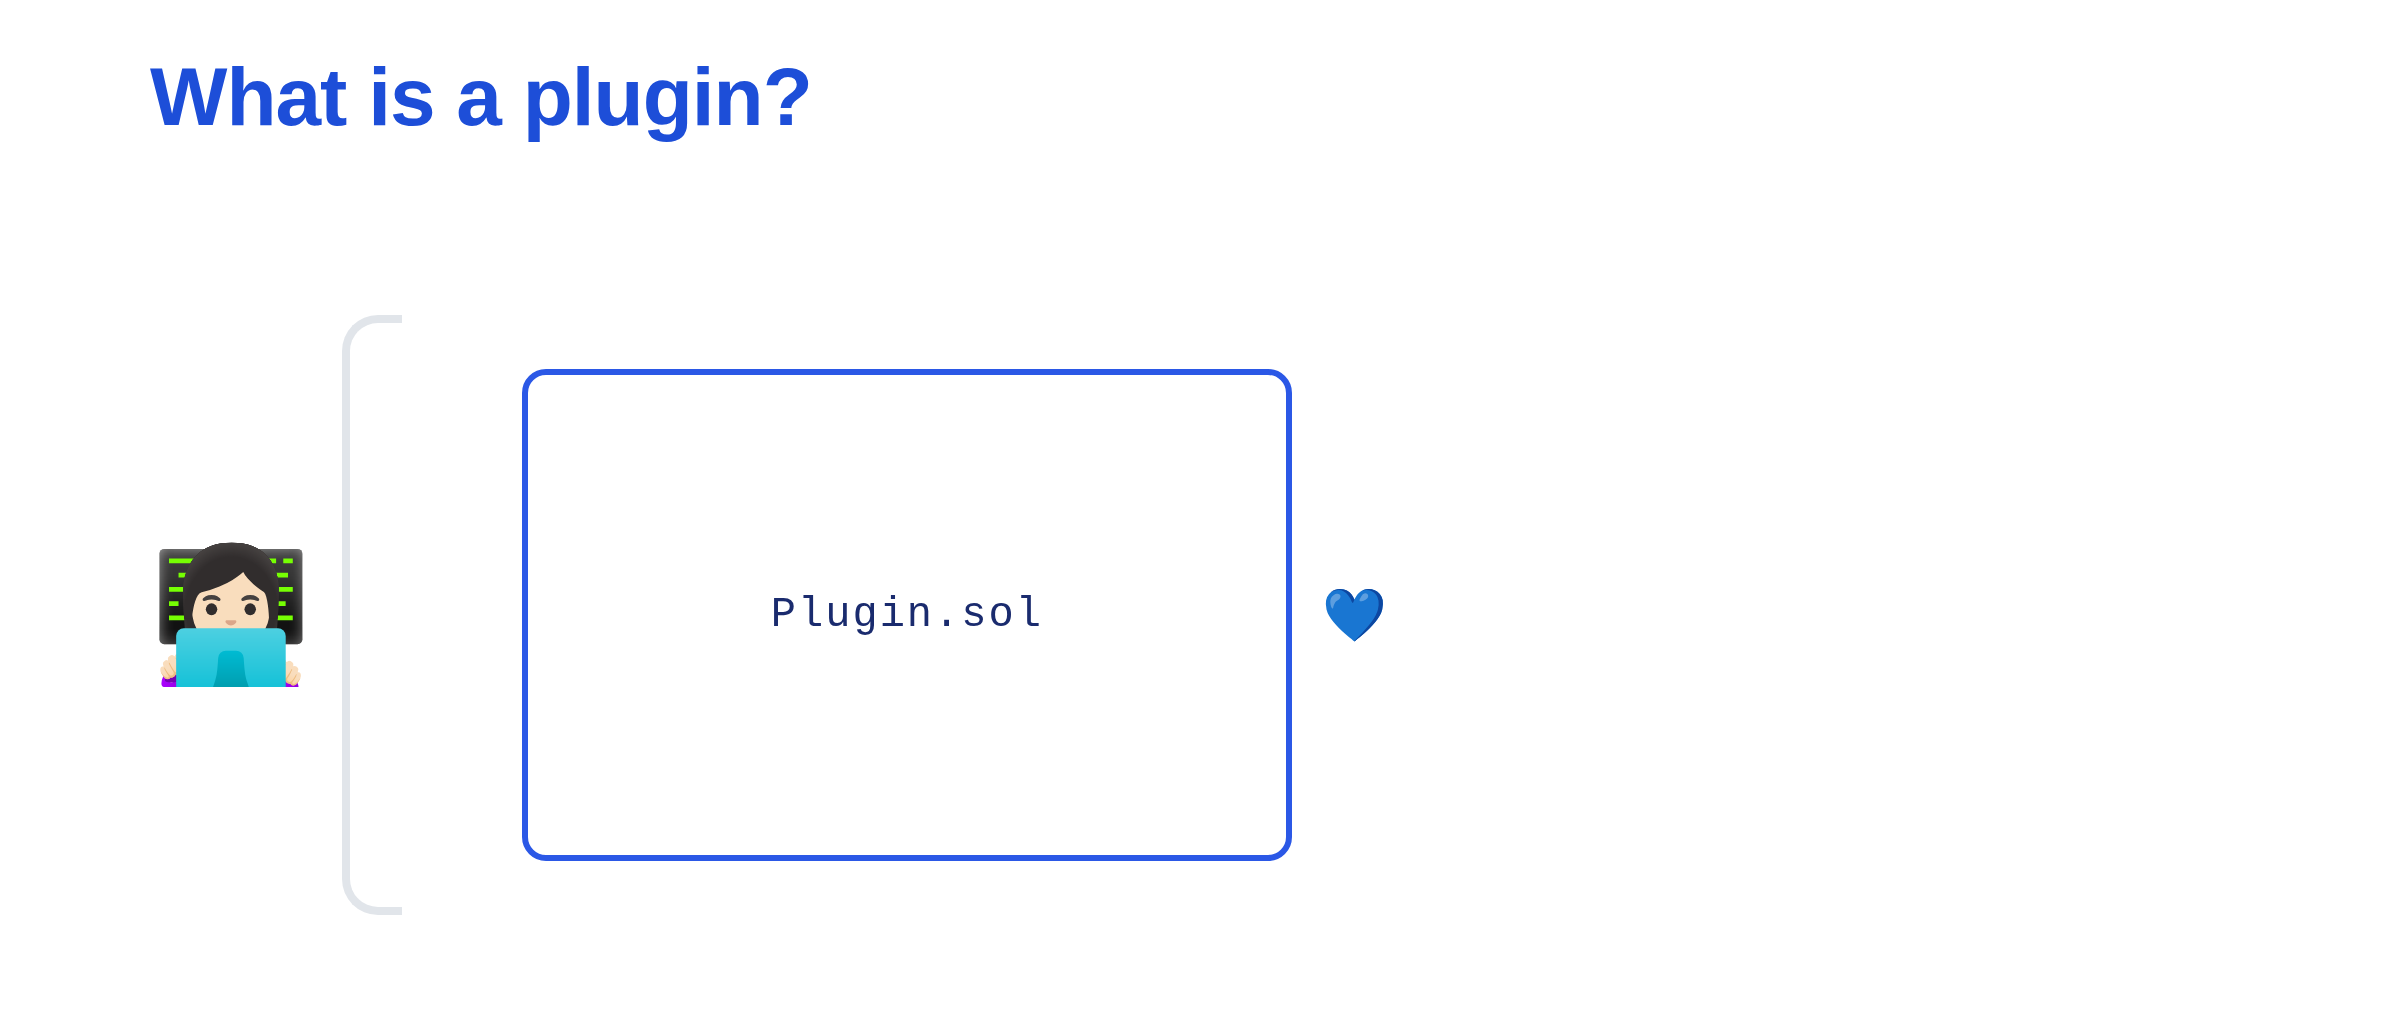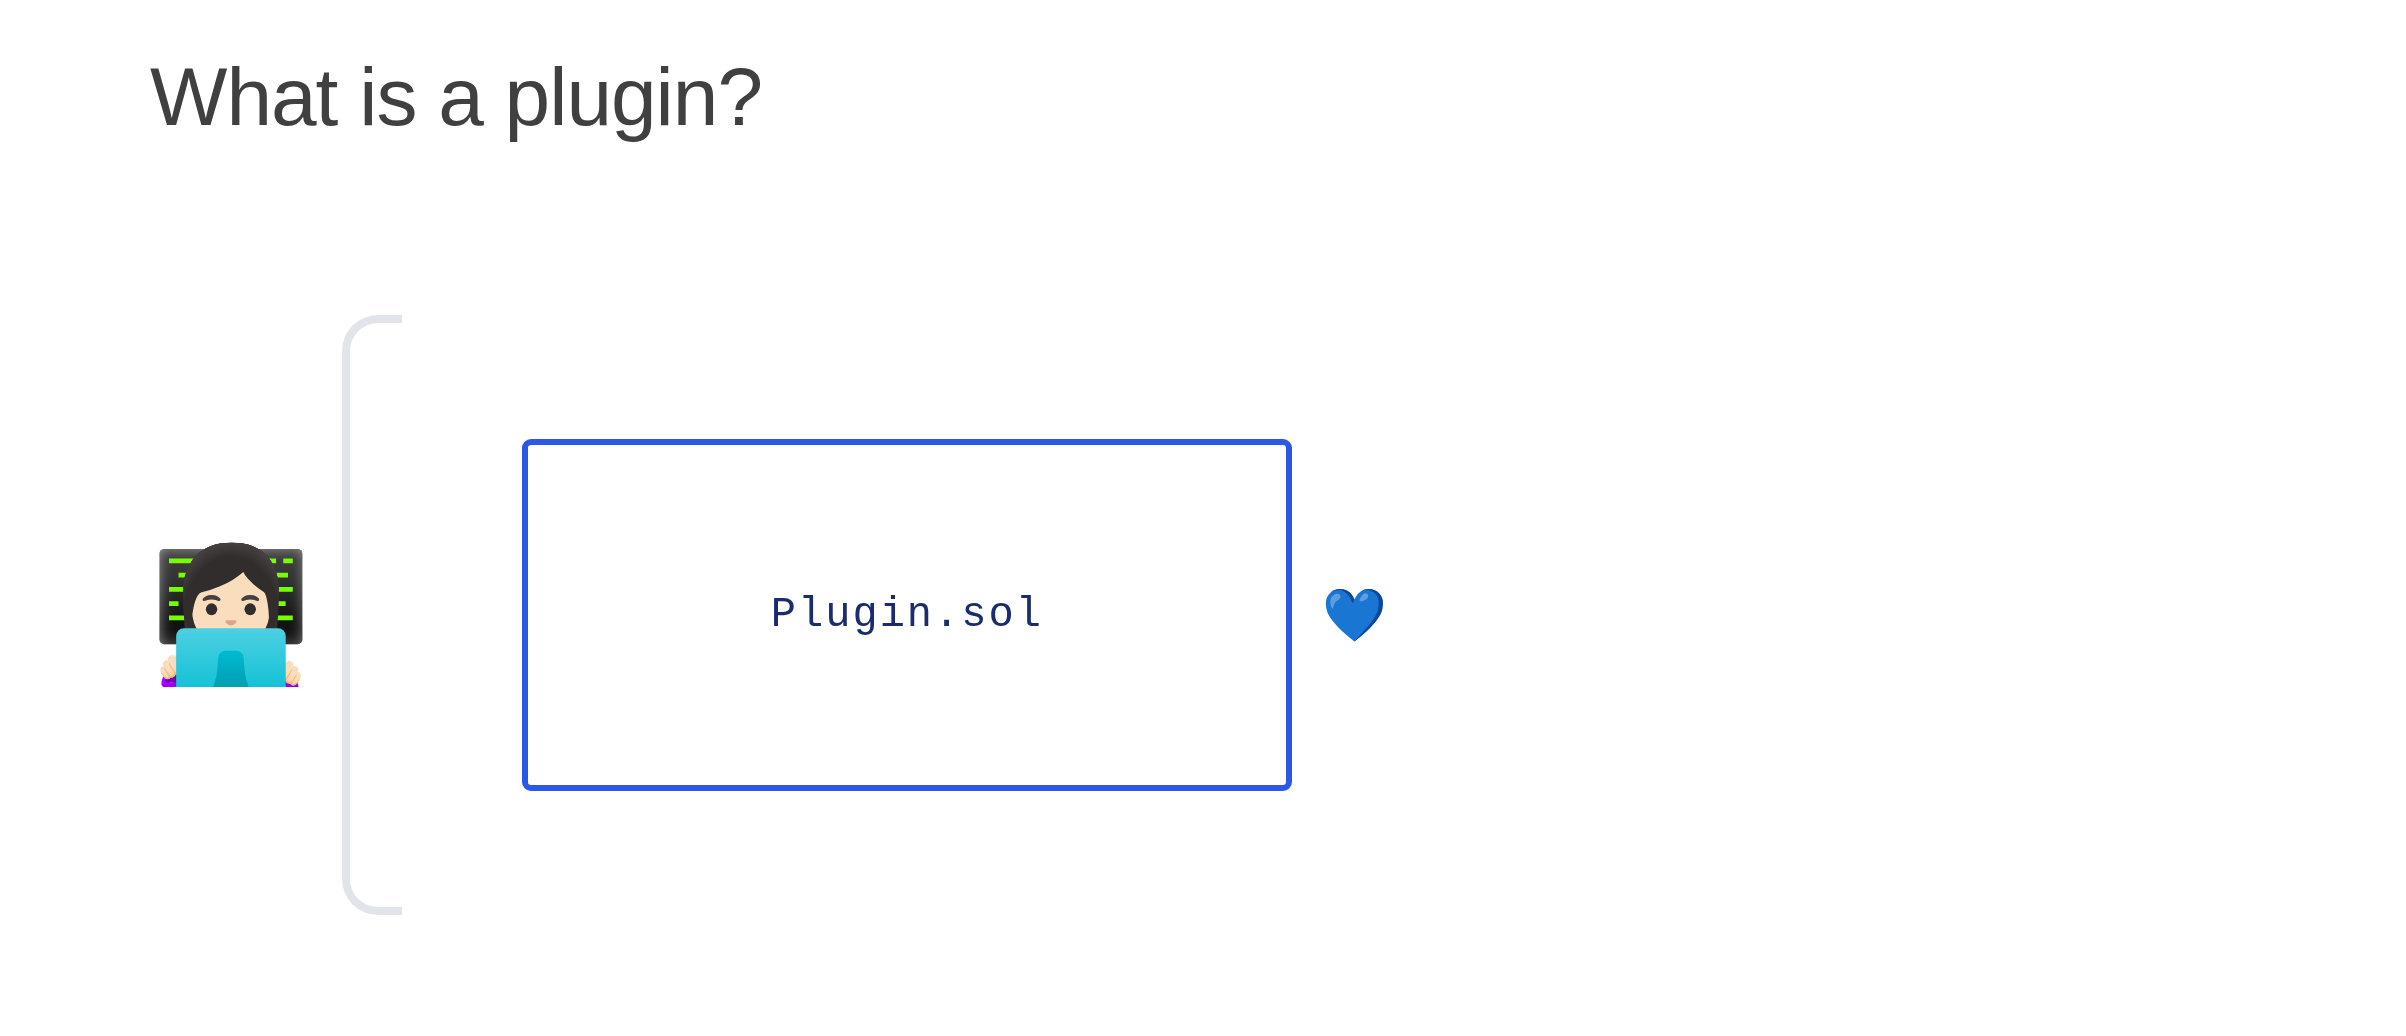--- a/index.html
+++ b/index.html
@@ -12,22 +12,22 @@
       font-family: -apple-system, BlinkMacSystemFont, "Segoe UI", Helvetica, Arial, sans-serif;
       width: 2406px;
       height: 1036px;
       position: relative;
     }
     .slide-title {
       position: absolute;
       top: 50px;
       left: 150px;
       font-size: 82px;
-      font-weight: 400;
-      color: #404040;
+      font-weight: 700;
+      color: #1d4ed8;
       letter-spacing: -1px;
     }
     .diagram-area {
       position: absolute;
       top: 300px;
       left: 150px;
       display: flex;
       align-items: center;
       height: 630px;
     }
@@ -40,23 +40,23 @@
       width: 60px;
       height: 600px;
       border: 8px solid #e1e5ea;
       border-right: none;
       border-radius: 36px 0 0 36px;
       margin-right: 120px;
     }
     .code-box {
       background: #ffffff;
       border: 6px solid #2b58e6;
-      border-radius: 9px;
+      border-radius: 24px;
       width: 770px;
-      height: 352px;
+      height: 492px;
       display: flex;
       align-items: center;
       justify-content: center;
     }
     .code-label {
       font-family: "SFMono-Regular", Consolas, "Liberation Mono", Menlo, Courier, monospace;
       font-size: 42px;
       color: #1a2b6e;
       letter-spacing: 2px;
     }

